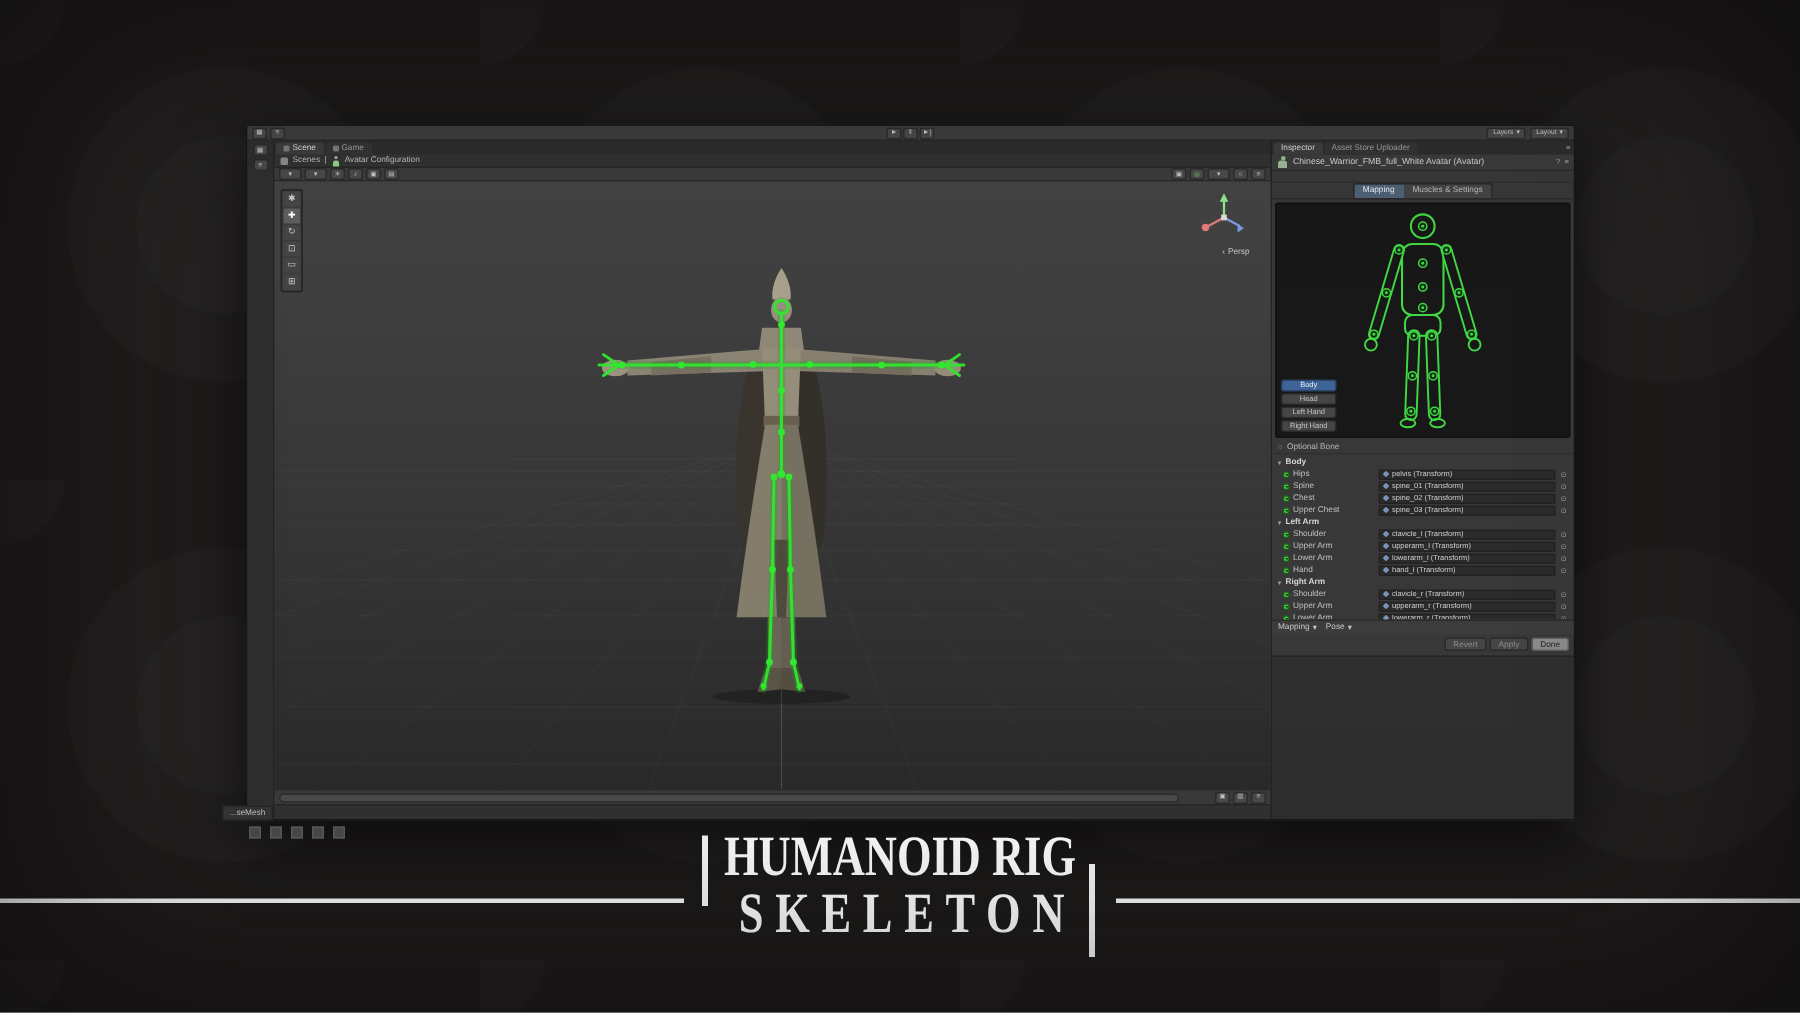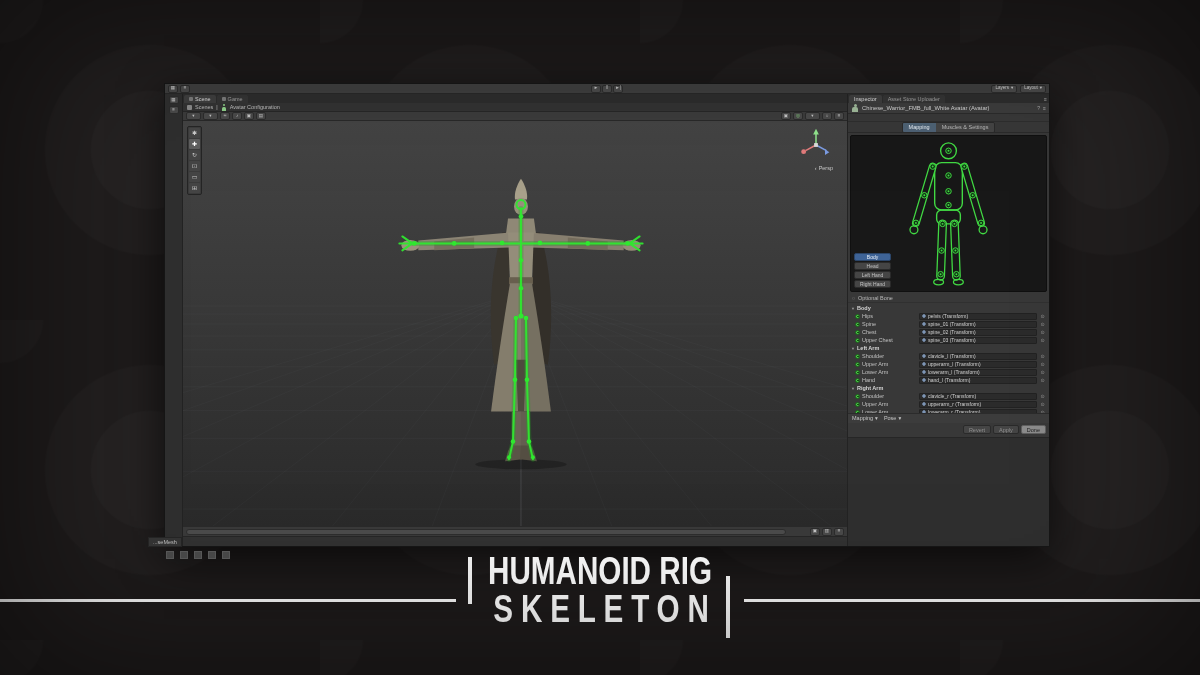--- a/index.html
+++ b/index.html
@@ -101,21 +101,21 @@
 .ibtn.primary{background:#8b8b8b;color:#1c1c1c;border-color:#5f5f5f;}
 .insp-fill{flex:1;background:#2f2f2f;border-top:1px solid #262626;}
 
 
 .cap-line{position:absolute;top:599px;height:3px;background:#f4f4f4;}
 .cap-line.left{left:0;width:456px;}
 .cap-line.right{left:744px;width:456px;}
 .cap-bar{position:absolute;width:4px;background:#f4f4f4;}
 .cap-bar.left{left:468px;top:557px;height:47px;}
 .cap-bar.right{left:726px;top:576px;height:62px;}
-.caption{position:absolute;left:400px;top:552px;width:400px;text-align:center;color:#fafafa;}
+.caption{position:absolute;left:400px;top:552px;width:400px;text-align:center;color:#fafafa;font-family:Liberation Serif, serif;}
 .cap-t1,.cap-t2{font-weight:bold;font-size:38px;line-height:38px;transform:scaleX(.78);transform-origin:50% 50%;white-space:nowrap;}
 .cap-t2{letter-spacing:10px;margin-left:10px;}
 </style>
 </head>
 <body>
 
 <div class="stage">
 
   <div class="win">
 

